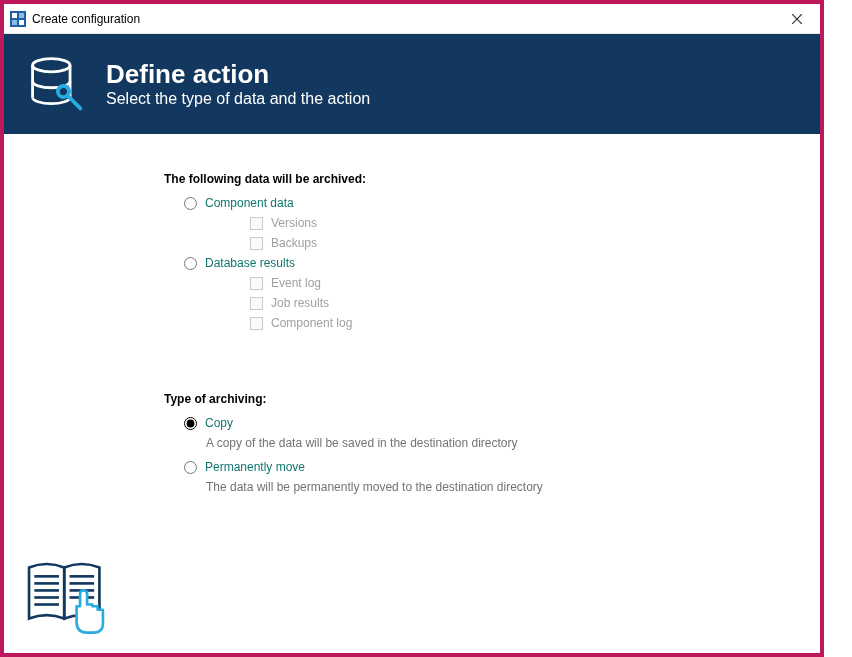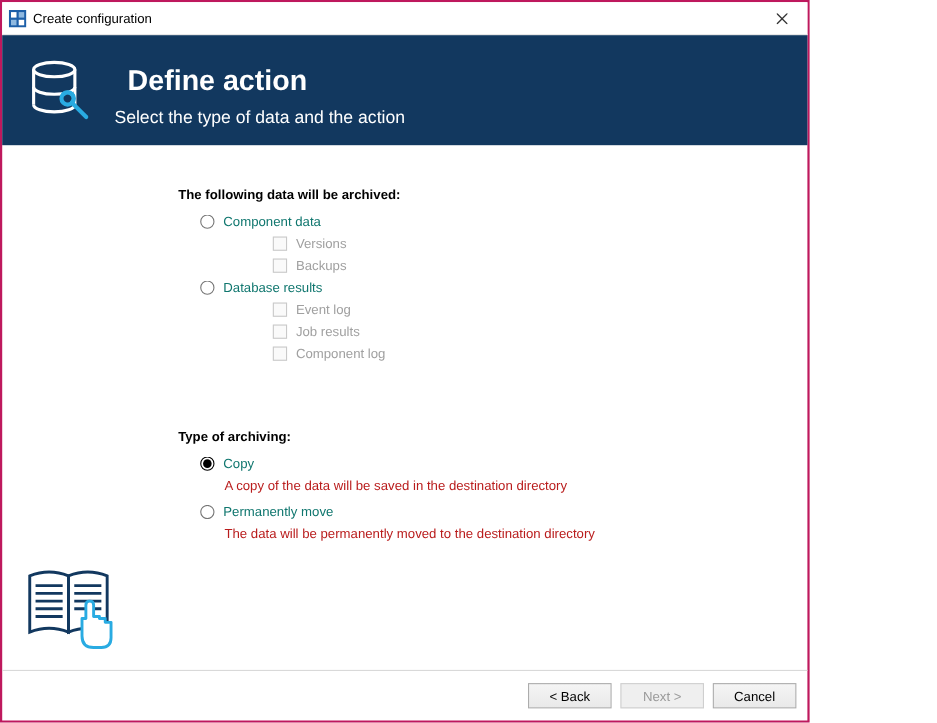--- a/index.html
+++ b/index.html
@@ -6,22 +6,22 @@
   html, body {
     margin: 0; padding: 0;
     width: 852px; height: 657px;
     font-family: "Segoe UI", Tahoma, sans-serif;
     font-size: 12px;
     background: #ffffff;
     color: #000;
     overflow: hidden;
   }
   .window {
-    width: 736px; height: 657px;
-    border: 2px solid #be185d;
+    width: 824px; height: 657px;
+    border: 4px solid #be185d;
     display: flex;
     flex-direction: column;
     background: #fff;
   }
   
   .titlebar {
     height: 30px;
     display: flex;
     align-items: center;
     padding: 0 0 0 6px;
@@ -54,21 +54,21 @@
     display: flex;
     align-items: center;
     padding: 0 22px;
   }
   .banner-icon {
     width: 60px; height: 60px;
     margin-right: 20px;
     flex-shrink: 0;
   }
   .banner-text h1 {
-    margin: 12px;
+    margin: 0;
     font-size: 26px;
     font-weight: 700;
     line-height: 1.1;
   }
   .banner-text p {
     margin: 2px 0 0 0;
     font-size: 16px;
     font-weight: 400;
   }
 
@@ -114,21 +114,21 @@
     background: #fafafa;
     margin: 0 8px 0 0;
     display: inline-block;
   }
   .check-row span.lbl { font-size: 12px; }
 
   .section-spacer { height: 48px; }
 
   .desc {
     font-size: 12px;
-    color: #b91c1c;
+    color: #737373;
     margin: 2px 0 10px 22px;
   }
 
   
   .illus {
     position: absolute;
     left: 18px;
     bottom: 14px;
     width: 88px; height: 82px;
   }
@@ -280,25 +280,14 @@
         <line x1="54" y1="46" x2="82" y2="46" stroke="#12385f" stroke-width="3"></line>
 
         <g stroke="#29abe2" stroke-width="3" fill="#fff" stroke-linejoin="round">
           <path d="M62 56 V74 Q62 86 74 86 H82 Q92 86 92 76 V60 H86 V56 H80 V54 H74 V42 Q74 38 70 38 Q66 38 66 42 V56 Z"></path>
         </g>
       </svg>
     </div>
 
   </div>
 
-  <div class="footer">
-    <div class="btn">
-      <span>&lt; Back</span>
-    </div>
-    <div class="btn disabled">
-      <span>Next &gt;</span>
-    </div>
-    <div class="btn">
-      <span>Cancel</span>
-    </div>
-  </div>
 
 </div>
 
 </body></html>

